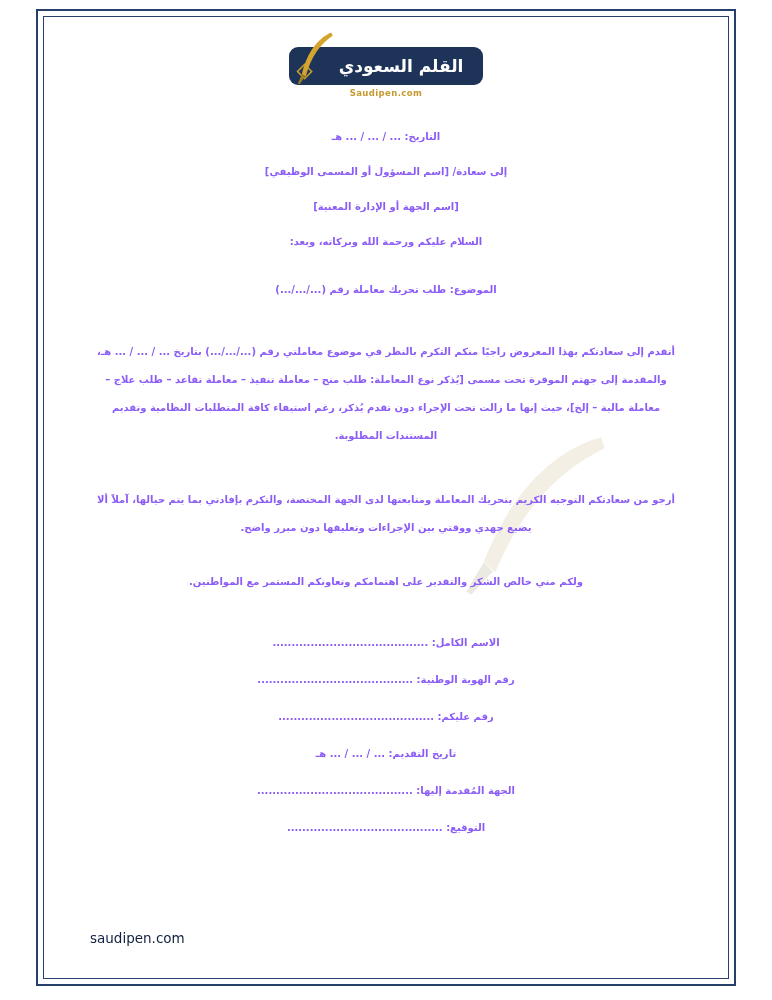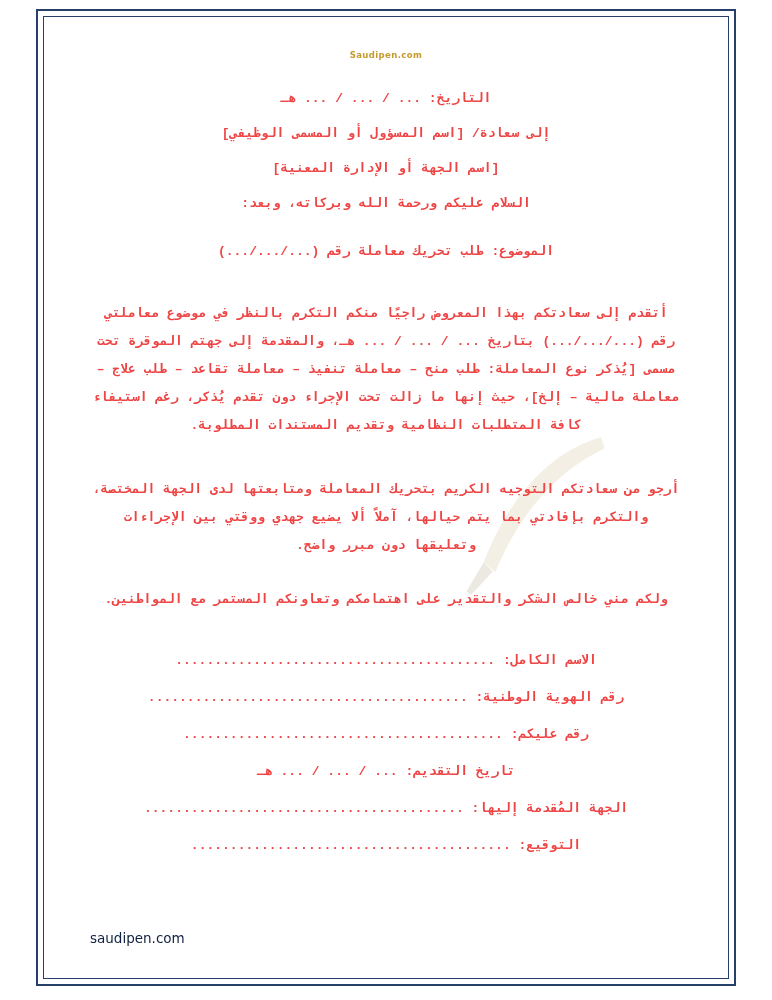--- a/index.html
+++ b/index.html
@@ -48,25 +48,24 @@
       font-weight: 700;
       letter-spacing: .4px;
       margin-top: 3px;
     }
 
     
     .letter {
       position: relative;
       direction: rtl;
       text-align: center;
-      color: #ef4444;
+      color: #8b5cf6;
       font-weight: 700;
-      font-size: 13px;
+      font-size: 10px;
       padding: 0 48px;
-      font-family: Liberation Mono, monospace;
     }
     .line { margin: 0 0 18px; line-height: 17px; }
     .date-line { margin-top: 30px; }
     .subject-line { margin-top: 31px; margin-bottom: 0; }
     .para { margin: 0; line-height: 28px; }
     .para-1 { margin-top: 40px; }
     .para-2 { margin-top: 36px; }
     .closing-line { margin-top: 26px; line-height: 28px; margin-bottom: 0; }
 
     
@@ -100,20 +99,28 @@
   <div class="frame-outer">
     <div class="frame-inner">
       <div class="content">
 
         <svg class="watermark" viewBox="0 0 100 140" xmlns="http://www.w3.org/2000/svg" aria-hidden="true">
           <path d="M92 4 C60 18 30 52 16 112 L26 118 C40 64 66 32 96 12 Z" fill="#b9a05e"></path>
           <path d="M16 112 L6 136 L10 138 L24 118 Z" fill="#8a7a4a"></path>
         </svg>
 
         <header class="logo-block">
+          <span class="logo-box">
+            <svg class="logo-feather" viewBox="0 0 100 140" xmlns="http://www.w3.org/2000/svg" aria-hidden="true">
+              <rect x="10" y="92" width="26" height="26" transform="rotate(45 23 105)" fill="#1d3458" stroke="#c59a2e" stroke-width="4"></rect>
+              <path d="M92 4 C60 18 30 52 16 112 L26 118 C40 64 66 32 96 12 Z" fill="#d3a52f"></path>
+              <path d="M16 112 L6 136 L10 138 L24 118 Z" fill="#a77f1f"></path>
+            </svg>
+            <span>القلم السعودي</span>
+          </span>
           <span class="logo-domain">Saudipen.com</span>
         </header>
 
         <main class="letter" lang="ar" dir="rtl">
           <p class="line date-line">التاريخ: ... / ... / ... هـ</p>
           <p class="line">إلى سعادة/ [اسم المسؤول أو المسمى الوظيفي]</p>
           <p class="line">[اسم الجهة أو الإدارة المعنية]</p>
           <p class="line">السلام عليكم ورحمة الله وبركاته، وبعد:</p>
 
           <p class="line subject-line">الموضوع: طلب تحريك معاملة رقم (.../.../...)</p>

